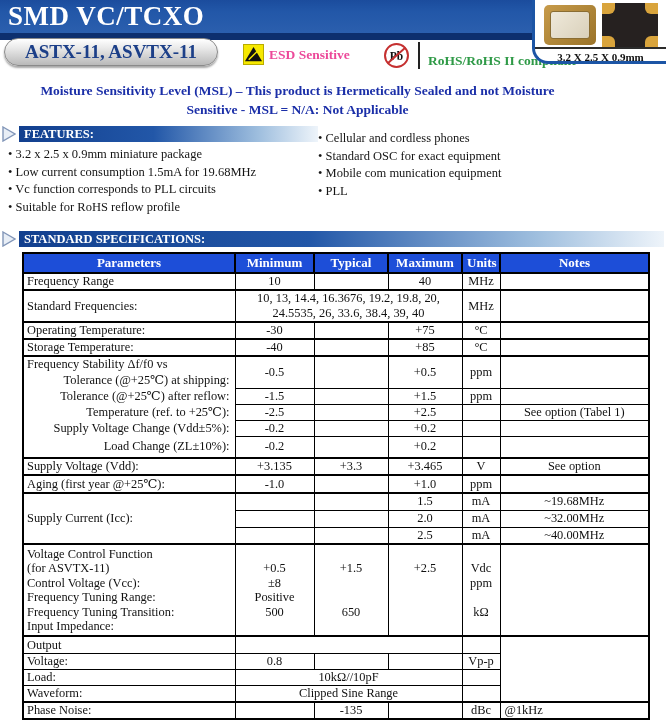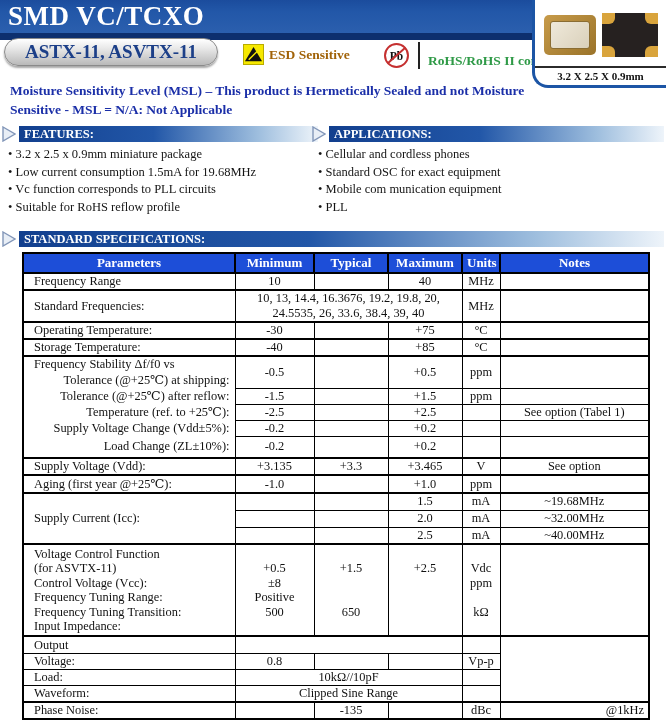--- a/index.html
+++ b/index.html
@@ -8,21 +8,21 @@
     position:relative; background:#ffffff; overflow:hidden;
     font-family:"Liberation Serif","DejaVu Serif",serif; color:#111;
   }
   
   .band { position:absolute; left:0; top:0; width:666px; height:33px;
           background:linear-gradient(180deg,#1b4c9d 0%,#2257a8 35%,#2b5fae 100%); z-index:1; }
   .band-title { color:#fff; font-weight:bold; font-size:27px; line-height:32px; padding-left:8px; letter-spacing:.5px; }
   .navy-strip { position:absolute; left:0; top:33px; width:666px; height:7px; background:#0d2f6e; z-index:1; }
 
   
-  .product-box { position:absolute; top:0; right:0; width:134px; height:88px; background:#fff;
+  .product-box { position:absolute; top:0; right:0; width:134px; height:64px; background:#fff;
                  border-left:3px solid #1c55a5; border-bottom:3px solid #1c55a5;
                  border-bottom-left-radius:16px; z-index:5; display:flex; flex-direction:column; }
   .chips { flex:1; display:flex; align-items:center; justify-content:center; gap:6px; padding-top:3px; }
   .chip1 { width:52px; height:40px; border-radius:5px;
            background:linear-gradient(135deg,#c79b4a,#9a7329); position:relative; }
   .chip1-inner { position:absolute; left:6px; top:6px; right:6px; bottom:6px;
                  background:linear-gradient(135deg,#efe9da,#d9d0ba); border-radius:3px; border:1px solid #8a6d33; }
   .chip2 { width:56px; height:44px; border-radius:5px; background:#262120; position:relative; }
   .pad { position:absolute; width:13px; height:11px; background:#d9a43c; }
   .pad.tl { left:0; top:0; border-radius:0 0 6px 0; }
@@ -31,52 +31,52 @@
   .pad.br { right:0; bottom:0; border-radius:6px 0 0 0; }
   .size-label { border-top:2px solid #2b2b2b; text-align:center; font-weight:bold; font-size:11px; padding:2px 0 3px; }
 
   
   .model-pill { position:absolute; left:4px; top:38px; width:214px; height:28px; border-radius:14px;
                 background:linear-gradient(180deg,#ffffff 0%,#e9e9e9 35%,#b9b9b9 100%);
                 border:1px solid #8a8a8a; box-shadow:0 2px 2px rgba(0,0,0,.35);
                 text-align:center; font-weight:bold; font-size:19px; line-height:26px; color:#1c3f88; z-index:2; }
   .esd-wrap { position:absolute; left:243px; top:44px; display:flex; align-items:center; gap:5px; }
   .esd-box { width:21px; height:21px; background:#f6e800; border:1px solid #b8ab00; display:flex; align-items:center; justify-content:center; }
-  .esd-label { color:#a16207; font-weight:bold; font-size:13.5px; }
+  .esd-label { color:#ec4899; font-weight:bold; font-size:13.5px; }
   .pb-wrap { position:absolute; left:383px; top:42px; display:flex; align-items:flex-end; gap:8px; }
   .vdivider { width:2px; height:27px; background:#222; }
   .rohs-label { color:#2f9a47; font-weight:bold; font-size:13.5px; }
 
   
   .msl { position:absolute; left:10px; top:81px; width:575px; color:#1b2fa8; font-weight:bold;
-         font-size:13.5px; line-height:19px; }
+         font-size:13.5px; line-height:19px;text-align:center; }
 
   
   .sec { position:absolute; }
   .sec-head { display:flex; align-items:center; gap:3px; height:16px; }
   .arrow-icon { flex:0 0 auto; }
   .sec-bar { flex:1; height:16px; color:#fff; font-weight:bold; font-size:12.5px; line-height:16px; padding-left:5px;
              background:linear-gradient(90deg,#123f8e 0%,#2257a8 45%,#9ebede 80%,#eef4fa 100%); }
   .blist { list-style:none; margin-top:4px; padding-left:6px; }
   .blist li { font-size:12.5px; line-height:17.5px; color:#141414; }
   .blist li::before { content:"• "; }
 
   #features { left:2px; top:126px; width:316px; }
   #applications { left:312px; top:126px; width:352px; }
   #specs { left:2px; top:231px; width:662px; }
 
   
   table { border-collapse:collapse; table-layout:fixed; width:626px; margin:5px 0 0 20px;
           border:2px solid #000; font-size:12.4px; }
   th, td { border:1px solid #000; padding:0 4px; overflow:hidden; }
   thead th { background:#1d4ed8; color:#fff; font-weight:bold; font-size:13px; height:20px; border:2px solid #000; }
-  td.p { text-align:left; padding-left:10px; }
+  td.p { text-align:left; padding-left:3px; }
   td.c { text-align:center; }
   td.r { text-align:right; padding-right:5px; }
-  td.l { text-align:right; }
+  td.l { text-align:left; }
   tr.g > td { border-top:2px solid #000; }
   .nbb { border-bottom-style:hidden; }
   .h17 td { height:17px; }
   .h15 td { height:15px; }
   .h22 td { height:22px; }
   .vl { height:14.4px; line-height:14.4px; white-space:nowrap; }
   .vcf td { vertical-align:top; padding-top:2px; padding-bottom:2px; }
 </style>
 </head>
 <body>
@@ -137,26 +137,20 @@
   </div>
   <ul class="blist">
     <li>3.2 x 2.5 x 0.9mm miniature package</li>
     <li>Low current consumption 1.5mA for 19.68MHz</li>
     <li>Vc function corresponds to PLL circuits</li>
     <li>Suitable for RoHS reflow profile</li>
   </ul>
 </div>
 
 <div class="sec" id="applications">
-  <div class="sec-head">
-    <svg class="arrow-icon" width="14" height="16" viewBox="0 0 14 16">
-      <polygon points="1,1 13,8 1,15" fill="#e8eef6" stroke="#8296b8" stroke-width="1.4"></polygon>
-    </svg>
-    <div class="sec-bar">APPLICATIONS:</div>
-  </div>
   <ul class="blist">
     <li>Cellular and cordless phones</li>
     <li>Standard OSC for exact equipment</li>
     <li>Mobile com munication equipment</li>
     <li>PLL</li>
   </ul>
 </div>
 
 <div class="sec" id="specs">
   <div class="sec-head">

